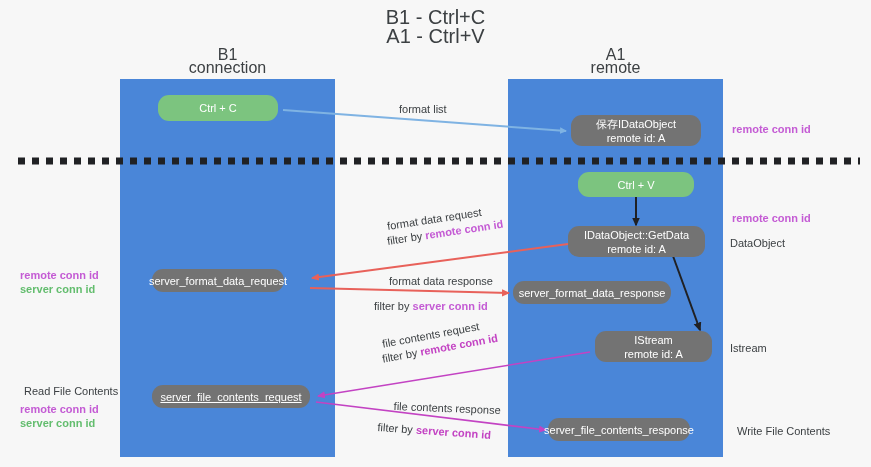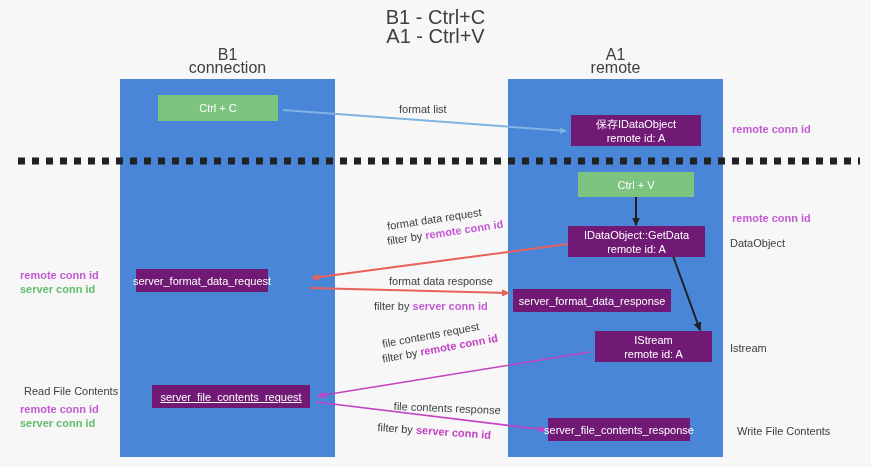--- a/index.html
+++ b/index.html
@@ -24,24 +24,24 @@
     font-size:16px;line-height:13px;
   }
 
   
   .lane{position:absolute;background:#4a86d8;}
 
   
   .box{
     position:absolute;box-sizing:border-box;
     display:flex;flex-direction:column;align-items:center;justify-content:center;
-    color:#ffffff;font-size:11px;line-height:14px;text-align:left;
+    color:#ffffff;font-size:11px;line-height:14px;text-align:left;border-radius:11px;
   }
   .box.green{background:#7cc47f;}
-  .box.orange{background:#701a75;}
+  .box.orange{background:#737373;}
 
   
   .ann{
     position:absolute;font-size:11px;line-height:14px;color:#3c4043;
     white-space:nowrap;
   }
   .ann.purple{color:#c45bd4;font-weight:bold;}
   .ann.green{color:#63bd6e;font-weight:bold;}
   .ann.block{line-height:15px;}
   .ann.rot-up{transform:rotate(-8.5deg);transform-origin:left top;}
@@ -121,25 +121,25 @@
 
   <div class="box green" style="left:578px;top:172px;width:116px;height:25px;">
     <span>Ctrl + V</span>
   </div>
 
   <div class="box orange" style="left:568px;top:226px;width:137px;height:31px;">
     <span>IDataObject::GetData</span>
     <span>remote id: A</span>
   </div>
 
-  <div class="box orange" style="left:136px;top:269px;width:132px;height:23px;">
+  <div class="box orange" style="left:152px;top:269px;width:132px;height:23px;">
     <span>server_format_data_request</span>
   </div>
 
-  <div class="box orange" style="left:513px;top:281px;width:158px;height:23px;margin-top:8px;">
+  <div class="box orange" style="left:513px;top:281px;width:158px;height:23px;">
     <span>server_format_data_response</span>
   </div>
 
   <div class="box orange" style="left:595px;top:331px;width:117px;height:31px;">
     <span>IStream</span>
     <span>remote id: A</span>
   </div>
 
   <div class="box orange" style="left:152px;top:385px;width:158px;height:23px;text-decoration:underline;">
     <span>server_file_contents_request</span>

